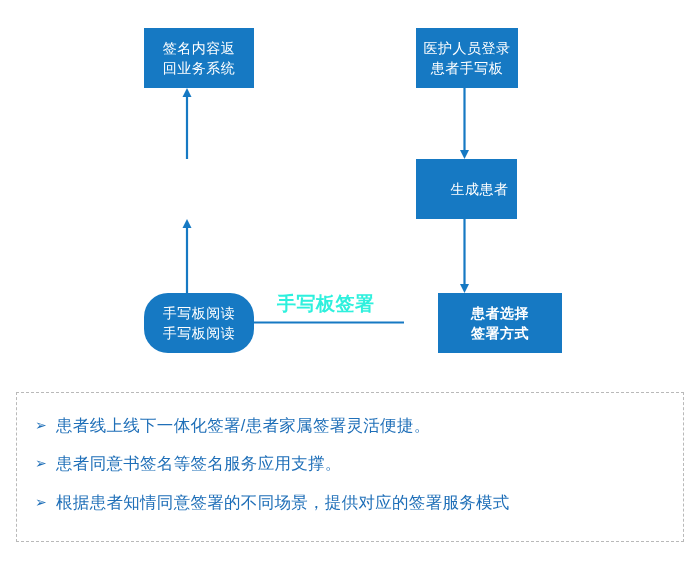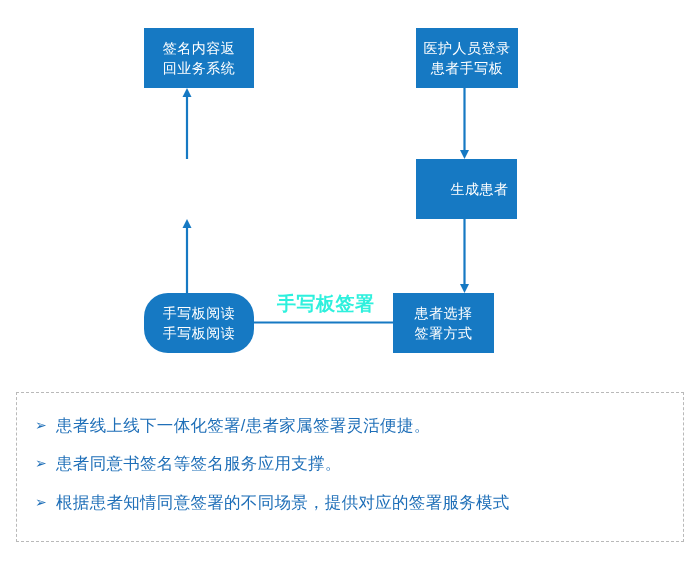--- a/index.html
+++ b/index.html
@@ -47,21 +47,21 @@
     margin-left: 12px;
   }
   .proc-box .box-line { display: block; white-space: nowrap; }
 
   
   #box-return   { left: 132px; top: 28px;  width: 110px; height: 60px; }
   #box-login    { left: 404px; top: 28px;  width: 102px; height: 60px; }
   #box-confirm  { left: 132px; top: 159px; width: 110px; height: 60px; }
   #box-generate { left: 404px; top: 159px; width: 101px; height: 60px; padding-left: 32px; }
   #box-read     { left: 132px; top: 293px; width: 110px; height: 60px; border-radius: 24px; }
-  #box-select   { left: 381px; top: 293px; width: 101px; height: 60px; }
+  #box-select   { left: 426px; top: 293px; width: 124px; height: 60px; font-weight: bold; }
 
   #edge-label-signpad {
     position: absolute;
     left: 277px;
     top: 291px;
     color: #2ef0dd;
     font-size: 19px;
     font-weight: bold;
     letter-spacing: 0.5px;
     white-space: nowrap;

